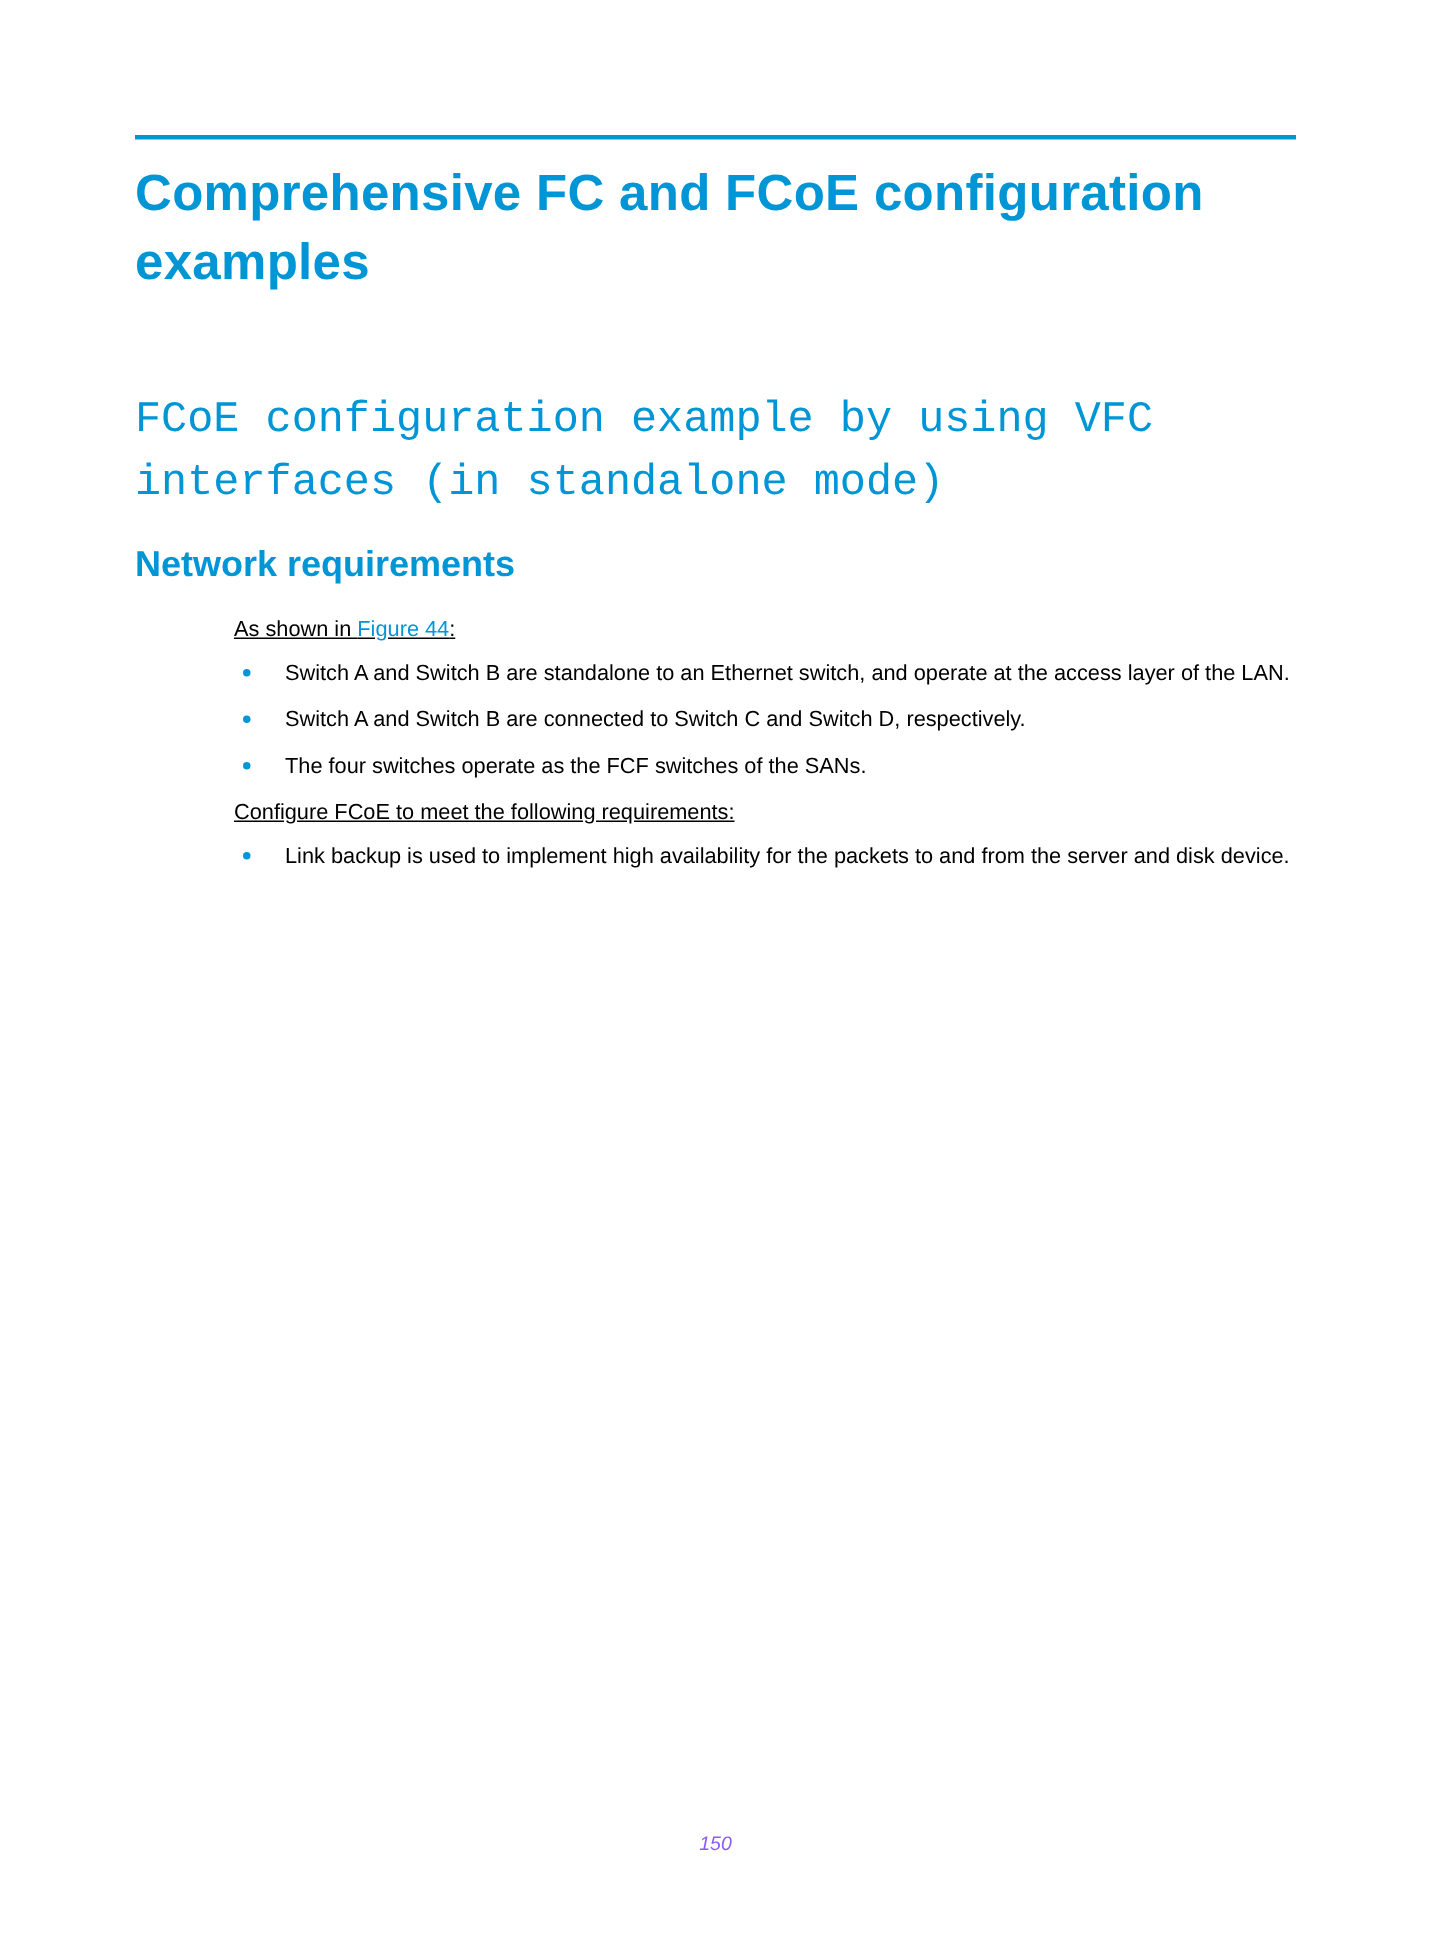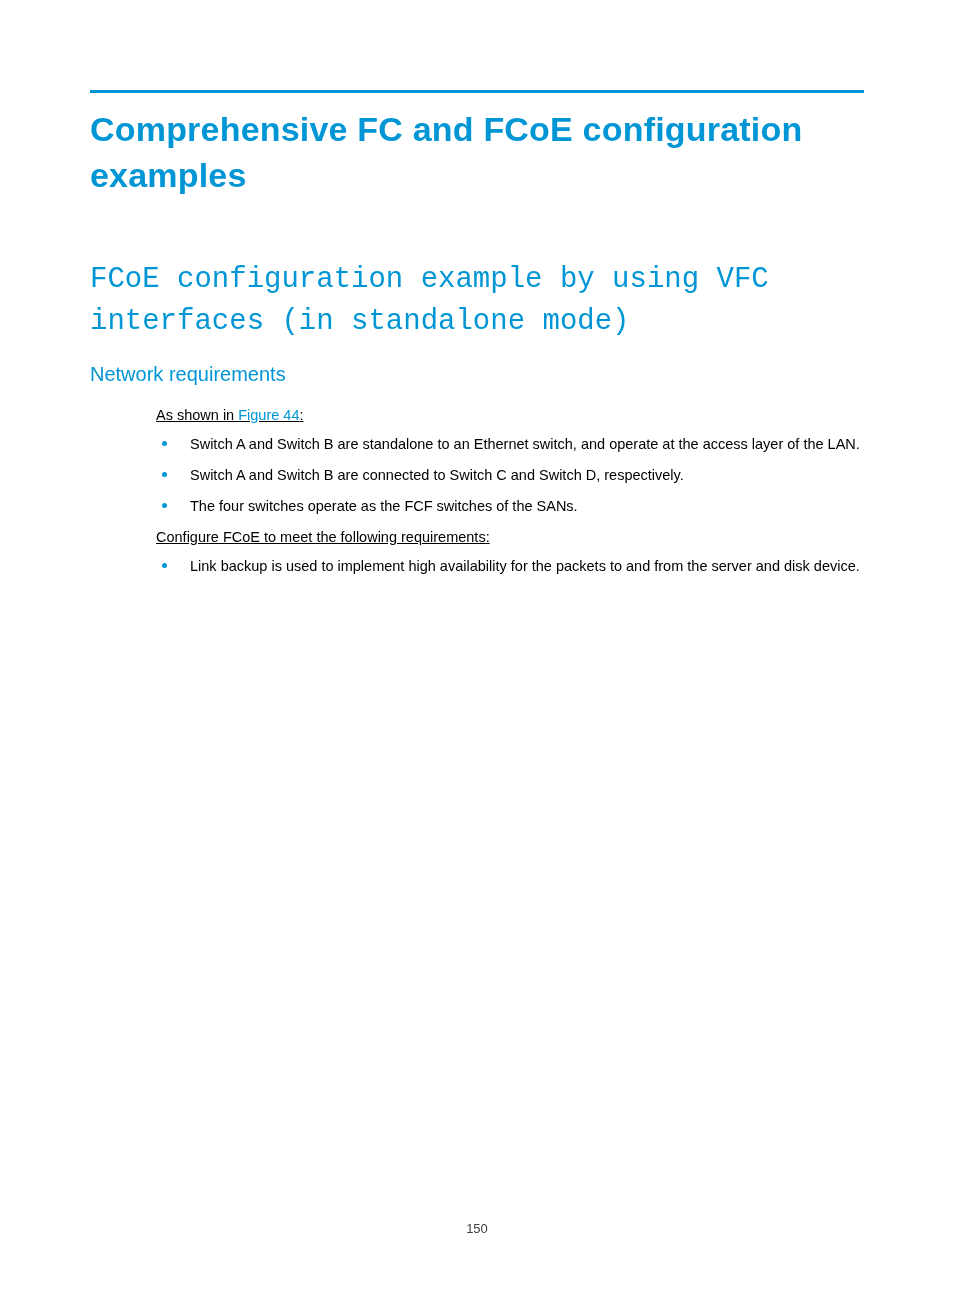--- a/index.html
+++ b/index.html
@@ -34,22 +34,22 @@
   .h2 {
     font-family: Liberation Mono, monospace;
     font-weight: 400;
     font-size: 29px;
     line-height: 1.45;
     color: #0096d6;
     margin: 0 0 18px 0;
   }
   .h3 {
     font-family: Arial, Helvetica, sans-serif;
-    font-weight: 400;
-    font-size: 20px;
+    font-weight: 700;
+    font-size: 24px;
     line-height: 1.3;
     color: #0096d6;
     margin: 0 0 18px 0;
   }
   .body-indent {
     margin-left: 66px;
     font-size: 14.5px;
     line-height: 1.45;
   }
   .para {
@@ -81,21 +81,22 @@
     background: #0096d6;
     border-radius: 50%;
   }
   .page-number {
     position: absolute;
     bottom: 60px;
     left: 0;
     width: 100%;
     text-align: center;
     font-size: 13px;
-    color: #404040;
+    color: #8b5cf6;
+    font-style: italic;
   }
 </style>
 </head>
 <body>
 
 <div class="page">
 
   <hr class="rule">
 
   <h1 class="h1">Comprehensive FC and FCoE configuration examples</h1>

